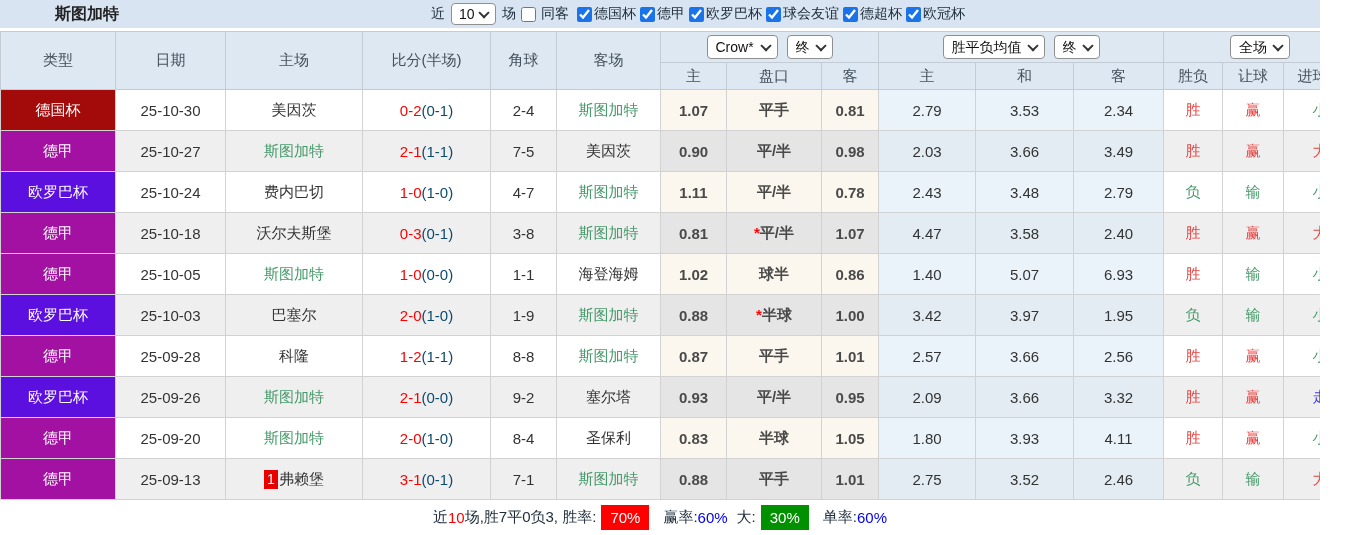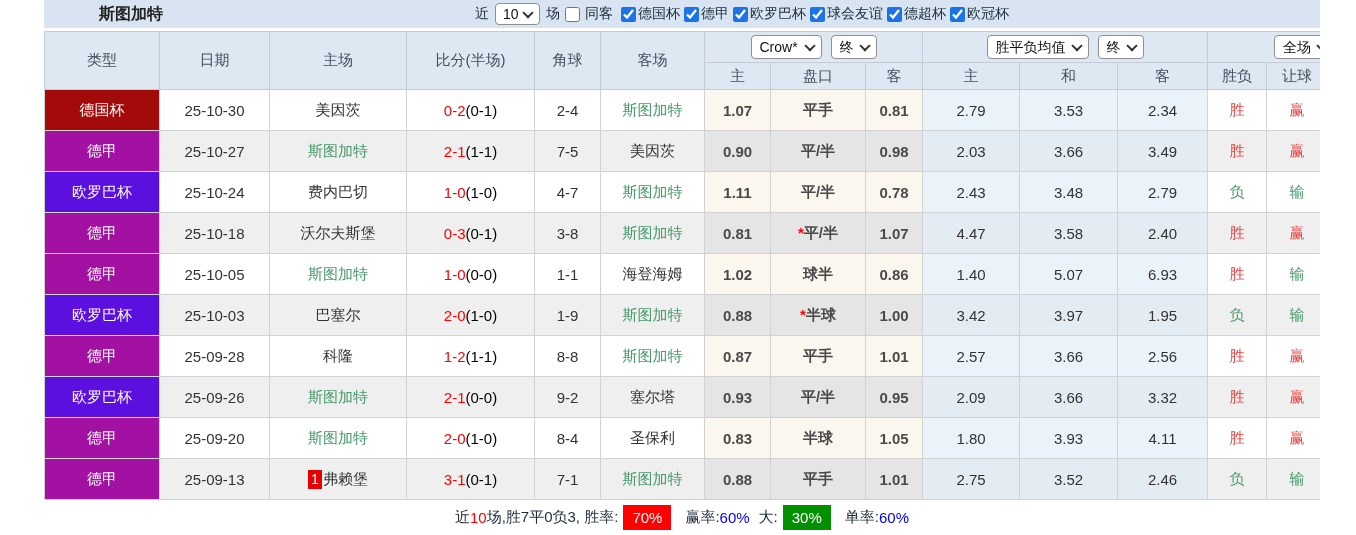--- a/index.html
+++ b/index.html
@@ -1,17 +1,17 @@
 <!DOCTYPE html>
 <html><head>
 <meta charset="utf-8">
 <style>
   * { box-sizing: border-box; margin: 0; padding: 0; }
   body { font-family: "Liberation Sans", "DejaVu Sans", sans-serif; background: #fff; }
-  .app { position: relative; width: 1320px; height: 535px; background: #fff; overflow: hidden; padding-left: 44px; }
+  .app { position: relative; width: 1320px; height: 535px; background: #fff; overflow: hidden; }
 
   
   .topbar { position: relative; height: 28px; background: #d8e4f1; display: flex; align-items: center; }
   .title { margin-left: 55px; font-size: 16px; font-weight: bold; color: #222; }
   .controls { position: absolute; left: 428px; top: 0; height: 28px; display: flex; align-items: center; font-size: 14px; color: #1c2b3a; }
   .controls > span { margin: 0 3px; }
   .controls label { display: inline-flex; align-items: center; margin-right: 2px; cursor: pointer; }
   input[type="checkbox"] { width: 15px; height: 15px; accent-color: #1a73e8; margin: 0 2px; }
 
   
@@ -39,21 +39,21 @@
   td.type { color: #fff; }
   td.asian { background: #fcf7ee; color: #4a4a4a; font-weight: bold; }
   tr.alt td.asian { background: #e5e5e5; }
   td.euro { background: #eaf3fa; }
   tr.alt td.euro { background: #e3ecf3; }
   .green { color: #46996a; }
   .c-red { color: #e84442; }
   .c-green { color: #46996a; }
   .c-blue { color: #3b35e8; }
   .ft { color: #ff0000; }
-  .ht { color: #000000; text-align: center; }
+  .ht { color: #0c4a6e; text-align: center; }
   .star { color: #ff0000; }
   .star:empty, .badge:empty { display: none; }
   .badge { display: inline-block; background: #e60000; color: #fff; padding: 0 3px; margin-right: 1px;
     font-size: 14px; line-height: 19px; }
 
   
   .footer { height: 35px; display: flex; align-items: center; justify-content: center;
     font-size: 15px; color: #1c2b3a; }
   .pct-red { background: #ff0000; color: #fff; padding: 4px 9px; margin: 4px 5px; }
   .pct-green { background: #009000; color: #fff; padding: 4px 9px; margin: 0 5px; }

